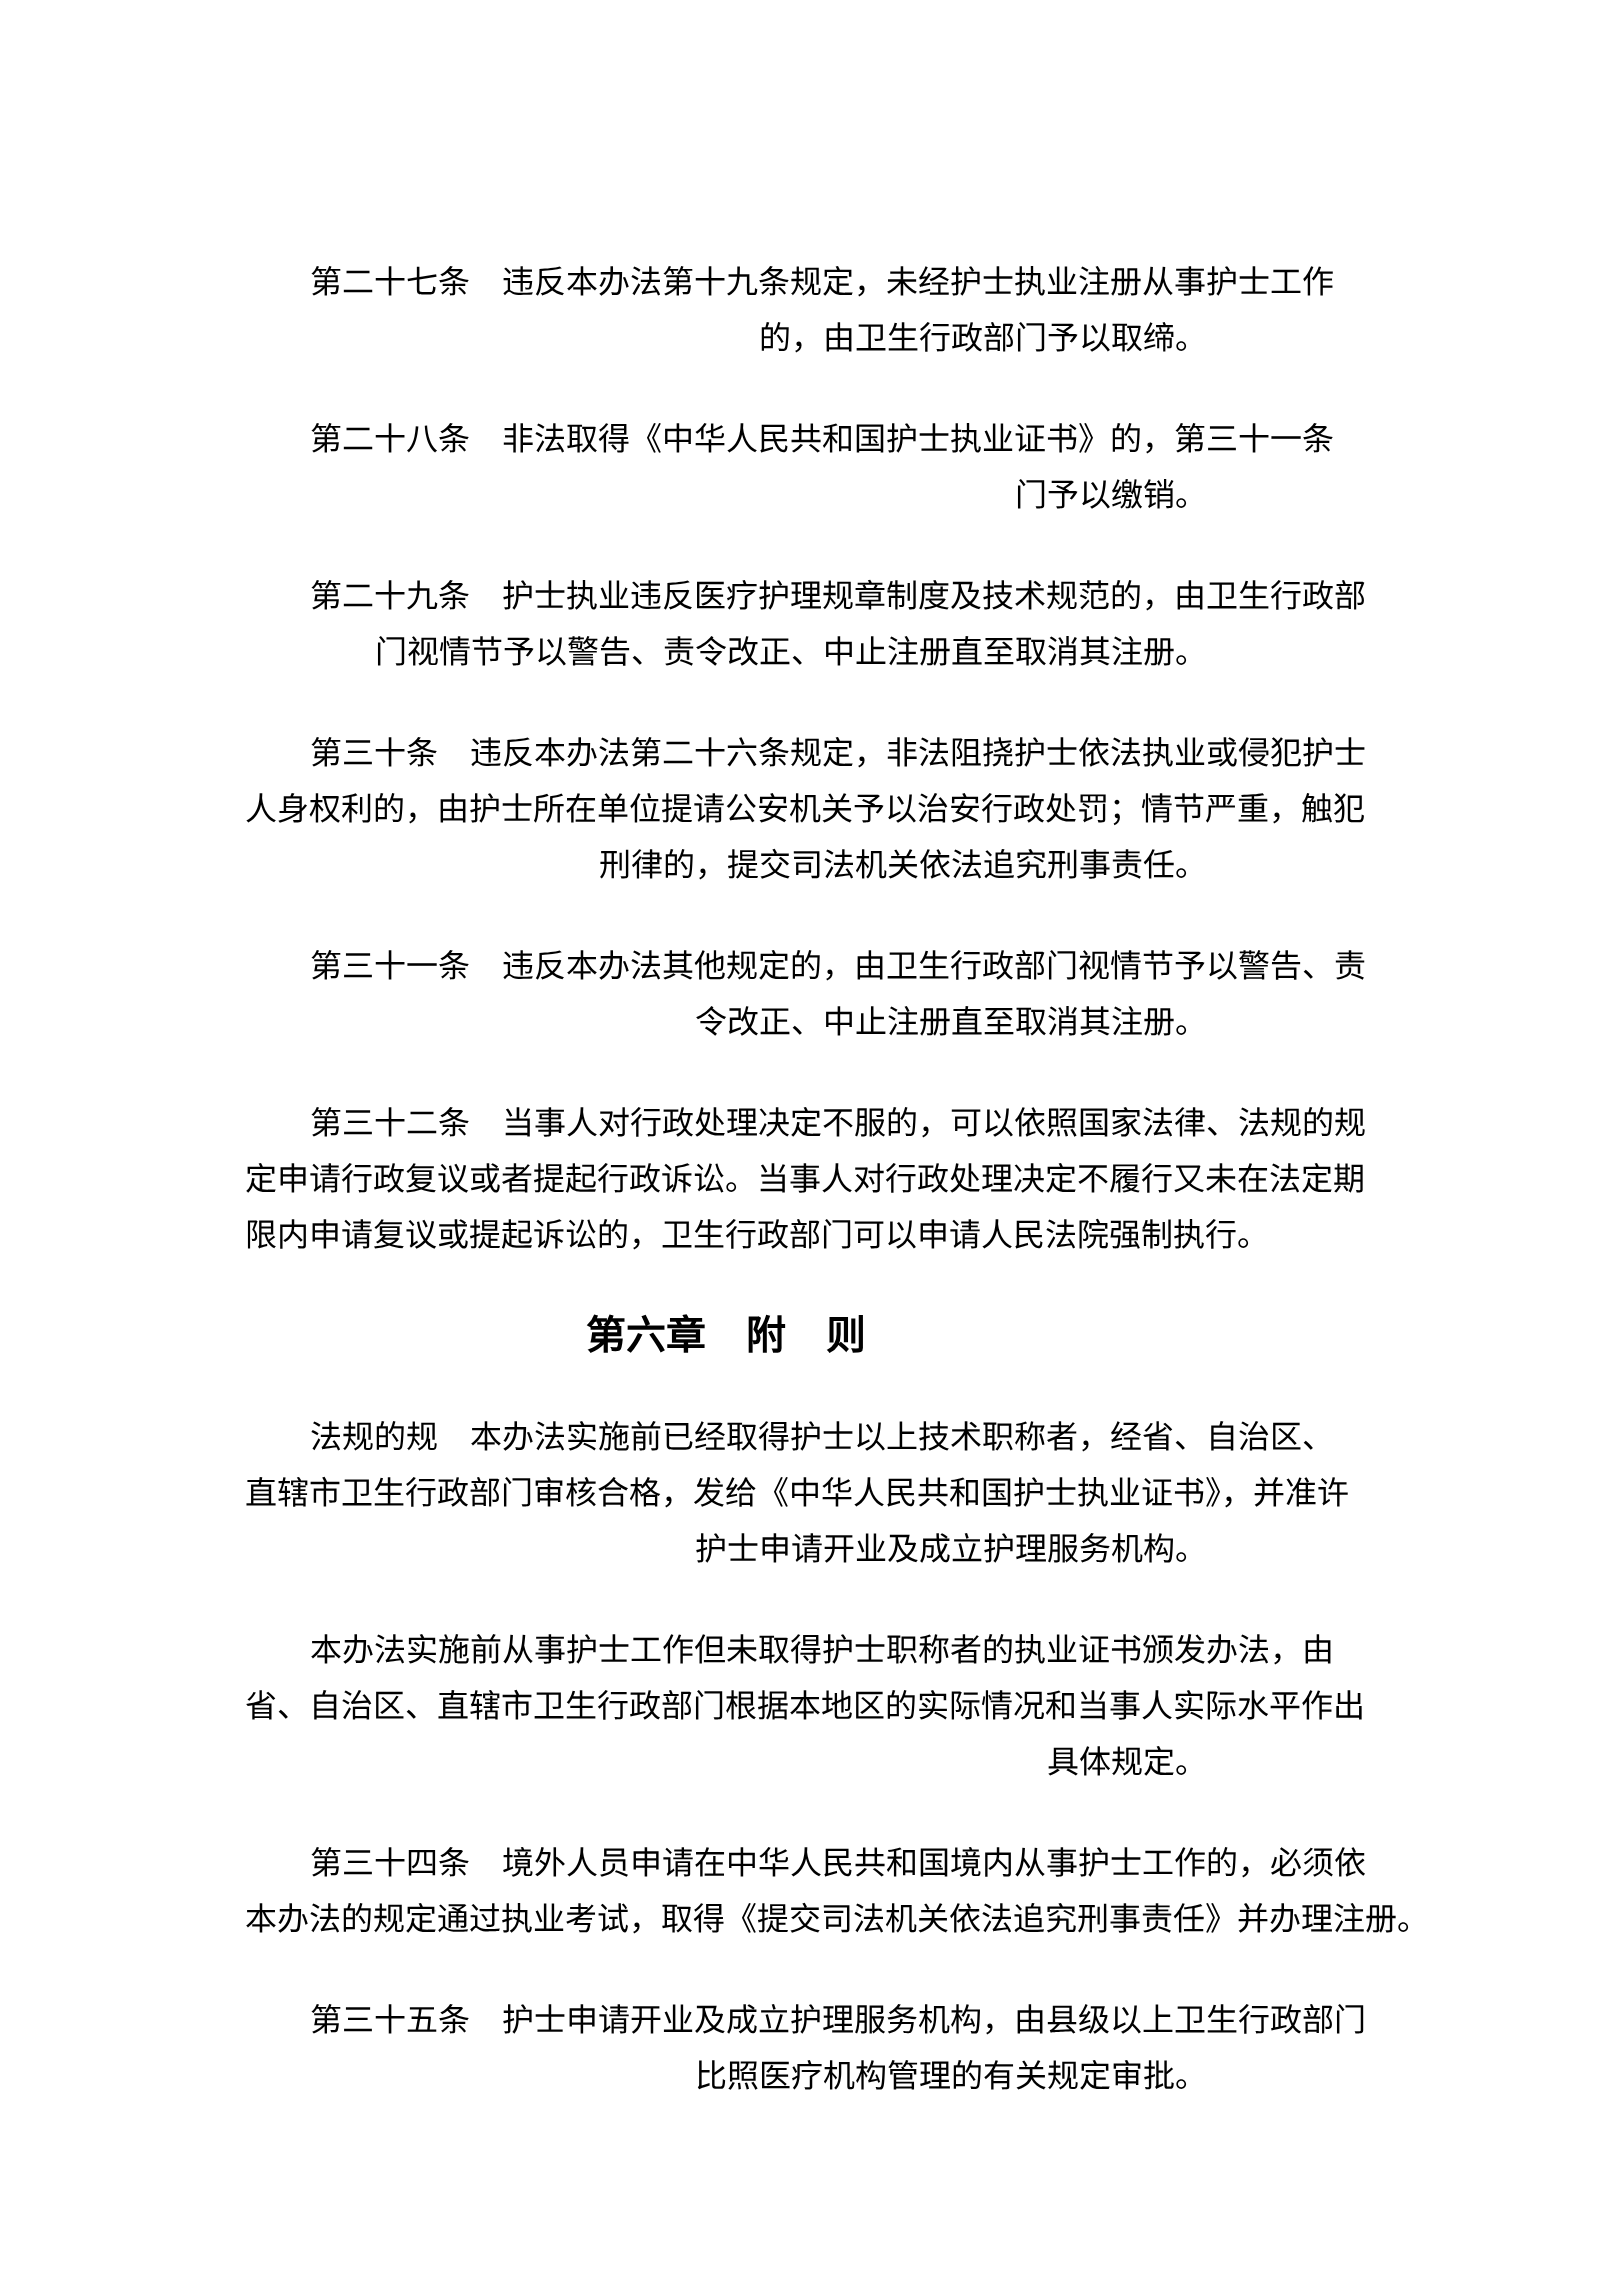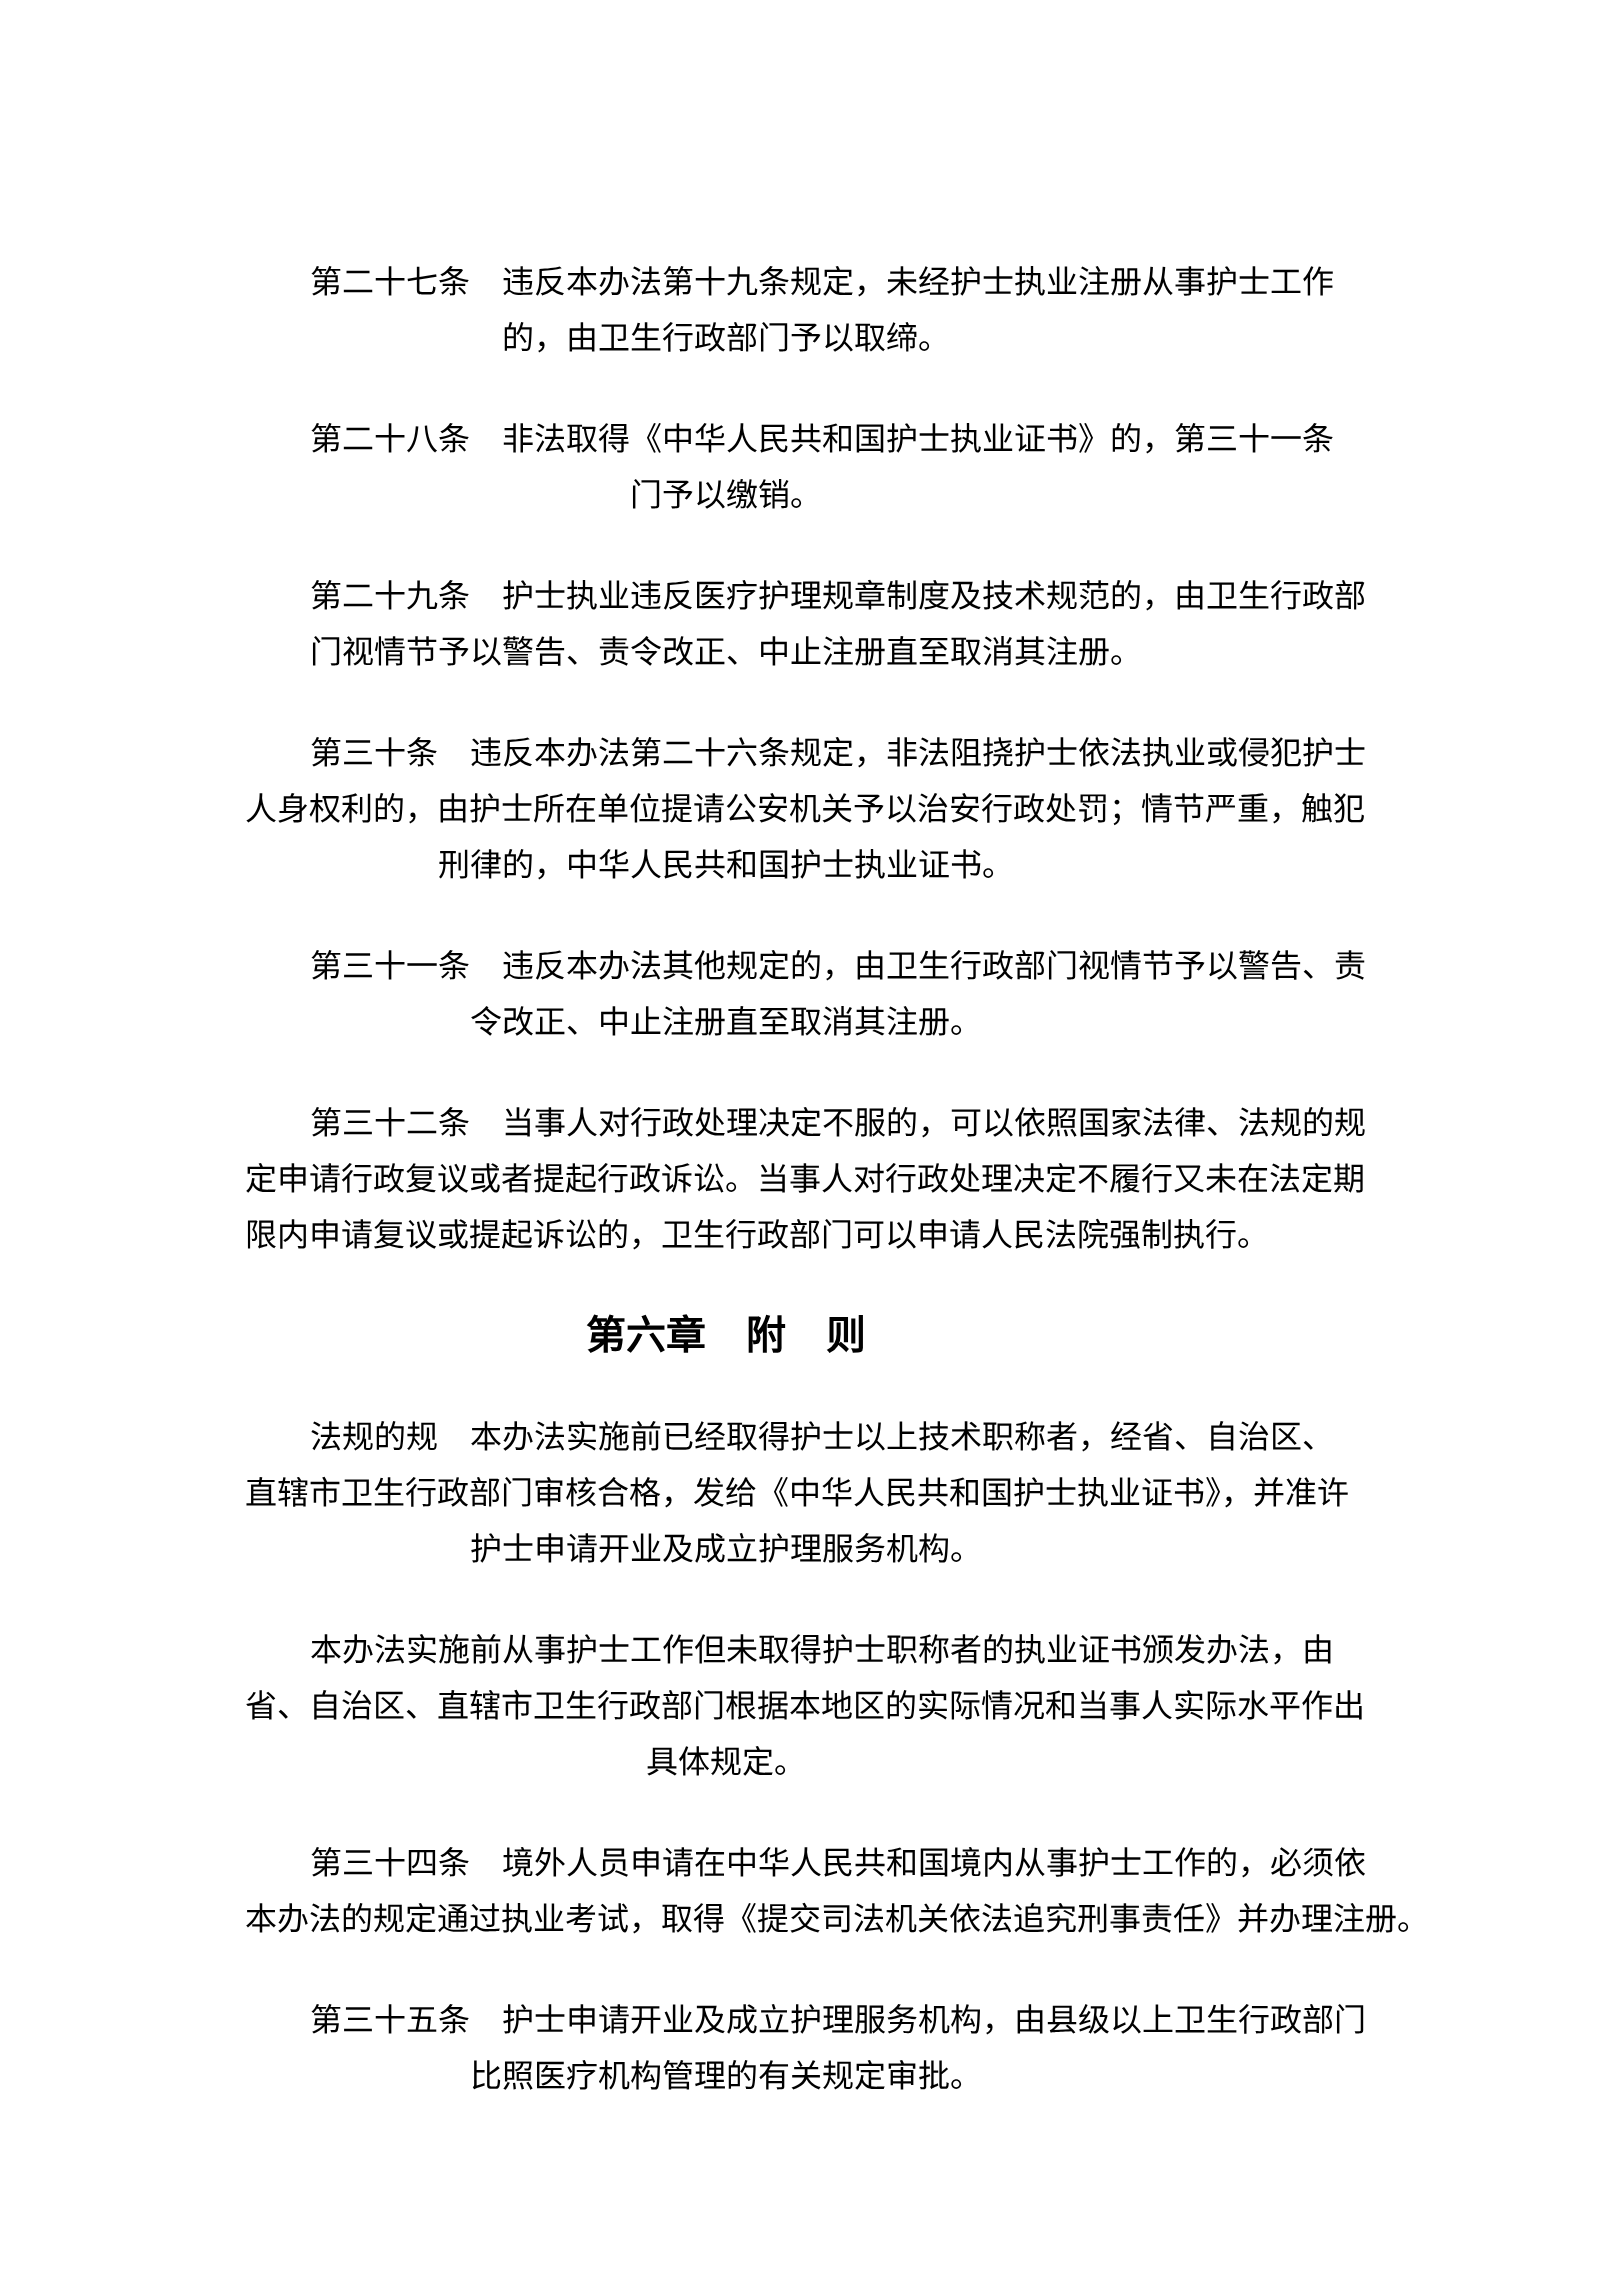--- a/index.html
+++ b/index.html
@@ -26,21 +26,21 @@
   }
   .para:first-child {
     margin-top: 0;
   }
   .line {
     text-align: justify;
     text-align-last: justify;
     white-space: nowrap;
   }
   .line.last {
-    text-align: center;
+    text-align: right;
     text-align-last: auto;
   }
   .line.indent {
     padding-left: 65px;
   }
   .chapter {
     margin: 45px 0 0 0;
     font-weight: bold;
     text-align: center;
     font-size: 40px;
@@ -63,21 +63,21 @@
   </div>
 
   <div class="para">
     <div class="line indent">第二十九条　护士执业违反医疗护理规章制度及技术规范的，由卫生行政部</div>
     <div class="line last">门视情节予以警告、责令改正、中止注册直至取消其注册。</div>
   </div>
 
   <div class="para">
     <div class="line indent">第三十条　违反本办法第二十六条规定，非法阻挠护士依法执业或侵犯护士</div>
     <div class="line">人身权利的，由护士所在单位提请公安机关予以治安行政处罚；情节严重，触犯</div>
-    <div class="line last">刑律的，中华人民共和国护士执业证书。</div>
+    <div class="line last">刑律的，提交司法机关依法追究刑事责任。</div>
   </div>
 
   <div class="para">
     <div class="line indent">第三十一条　违反本办法其他规定的，由卫生行政部门视情节予以警告、责</div>
     <div class="line last">令改正、中止注册直至取消其注册。</div>
   </div>
 
   <div class="para">
     <div class="line indent">第三十二条　当事人对行政处理决定不服的，可以依照国家法律、法规的规</div>
     <div class="line">定申请行政复议或者提起行政诉讼。当事人对行政处理决定不履行又未在法定期</div>

